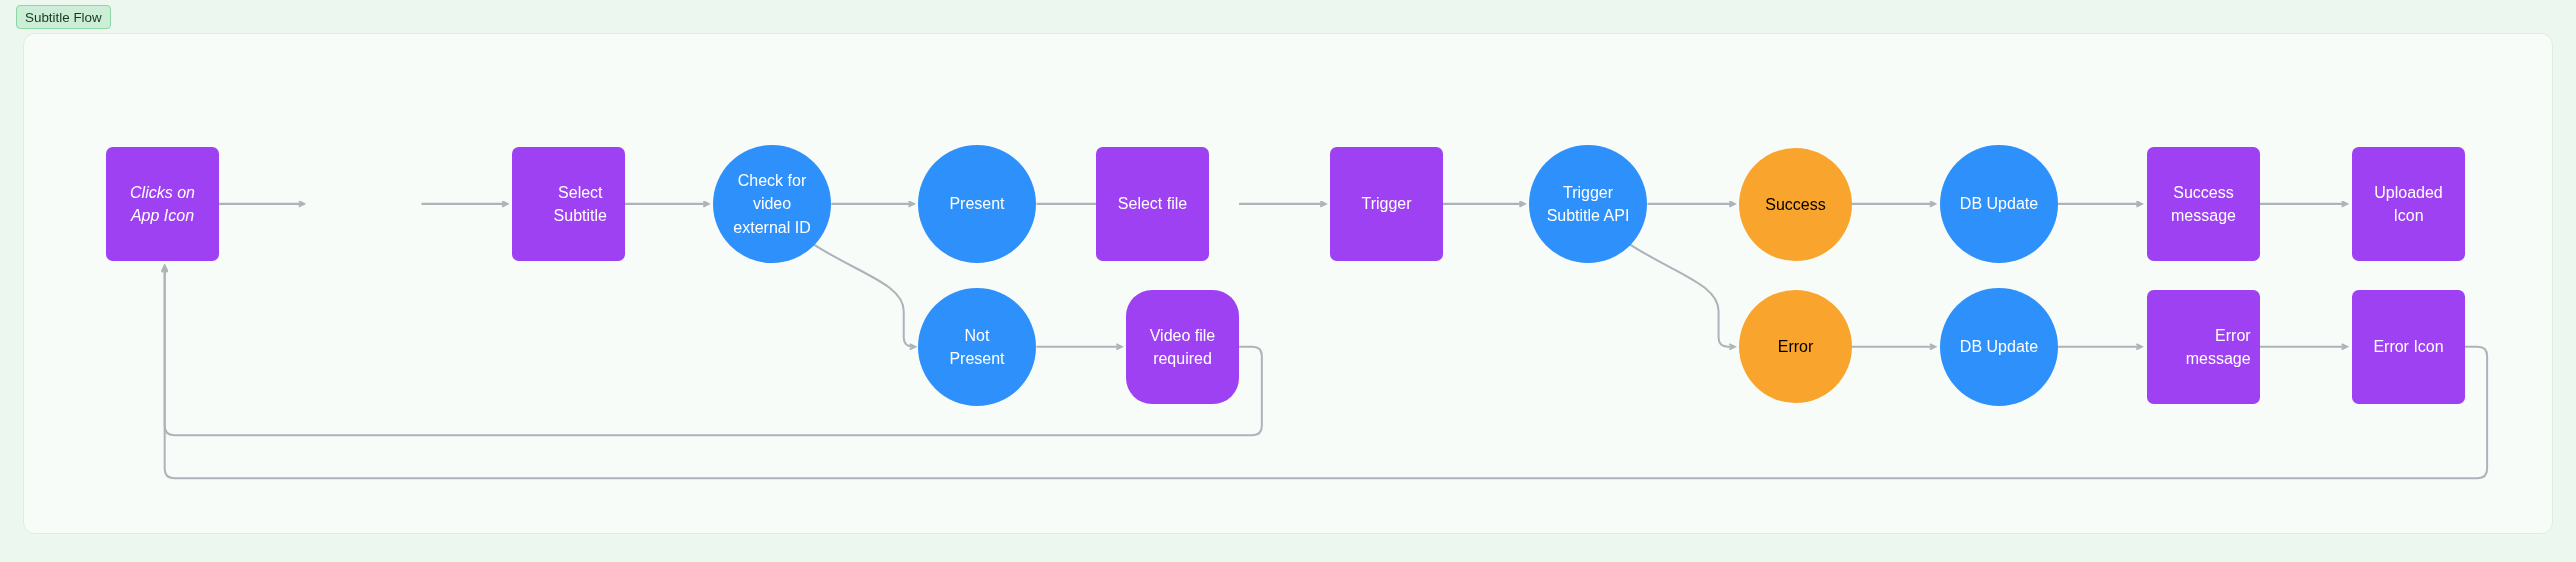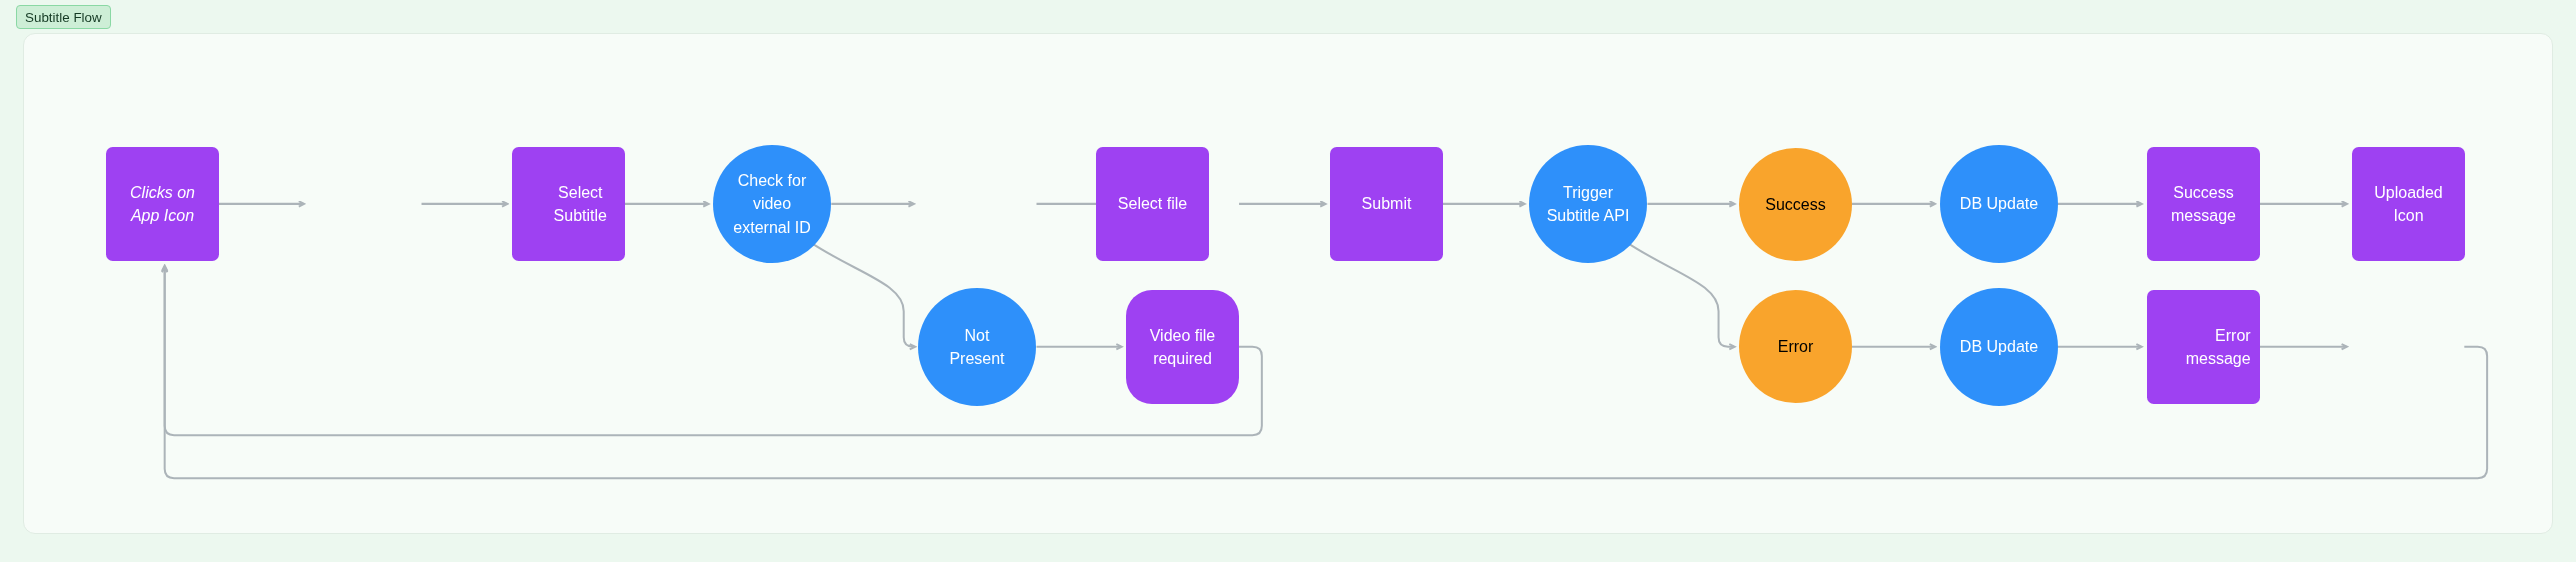--- a/index.html
+++ b/index.html
@@ -85,27 +85,29 @@
     <path d="M3068 517 H3192" marker-end="url(#arrow)"></path>
     <path d="M3368 304 H3498" marker-end="url(#arrow)"></path>
     <path d="M3368 517 H3498" marker-end="url(#arrow)"></path>
     <path d="M1847 517 L1867 517 Q1881 517 1881 531 L1881 635 Q1881 649 1867 649 L259 649 Q245 649 245 635 L245 397" marker-end="url(#arrow)"></path>
     <path d="M3674 517 L3694 517 Q3708 517 3708 531 L3708 699 Q3708 713 3694 713 L259 713 Q245 713 245 699 L245 399" marker-end="url(#arrow)"></path>
   </svg>
 
   <div class="node rect purple" style="left:106px;  top:147px;font-style:italic;">Clicks on App Icon</div>
   <div class="node rect purple" style="left:512px;  top:147px;padding-left:33px;">Select Subtitle</div>
   <div class="node circle blue" style="left:713px; top:145px;">Check for video external ID</div>
+  <div class="node circle blue" style="left:918px; top:145px;">Present</div>
   <div class="node circle blue tight" style="left:918px; top:288px;">Not Present</div>
   <div class="node rect purple" style="left:1096px; top:147px;">Select file</div>
   <div class="node rect purple" style="left:1126px; top:290px;border-radius:26px;">Video file required</div>
-  <div class="node rect purple" style="left:1330px; top:147px;">Submit</div>
+  <div class="node rect purple" style="left:1330px; top:147px;">Trigger</div>
   <div class="node circle blue" style="left:1529px; top:145px;">Trigger Subtitle API</div>
   <div class="node circle orange" style="left:1739px; top:148px;">Success</div>
   <div class="node circle orange" style="left:1739px; top:290px;">Error</div>
   <div class="node circle blue" style="left:1940px; top:145px;">DB Update</div>
   <div class="node circle blue" style="left:1940px; top:288px;">DB Update</div>
   <div class="node rect purple" style="left:2147px; top:147px;">Success message</div>
   <div class="node rect purple" style="left:2147px; top:290px;text-align:right;">Error message</div>
   <div class="node rect purple" style="left:2352px; top:147px;">Uploaded Icon</div>
+  <div class="node rect purple" style="left:2352px; top:290px;">Error Icon</div>
 
 </div>
 
 
 </body></html>

